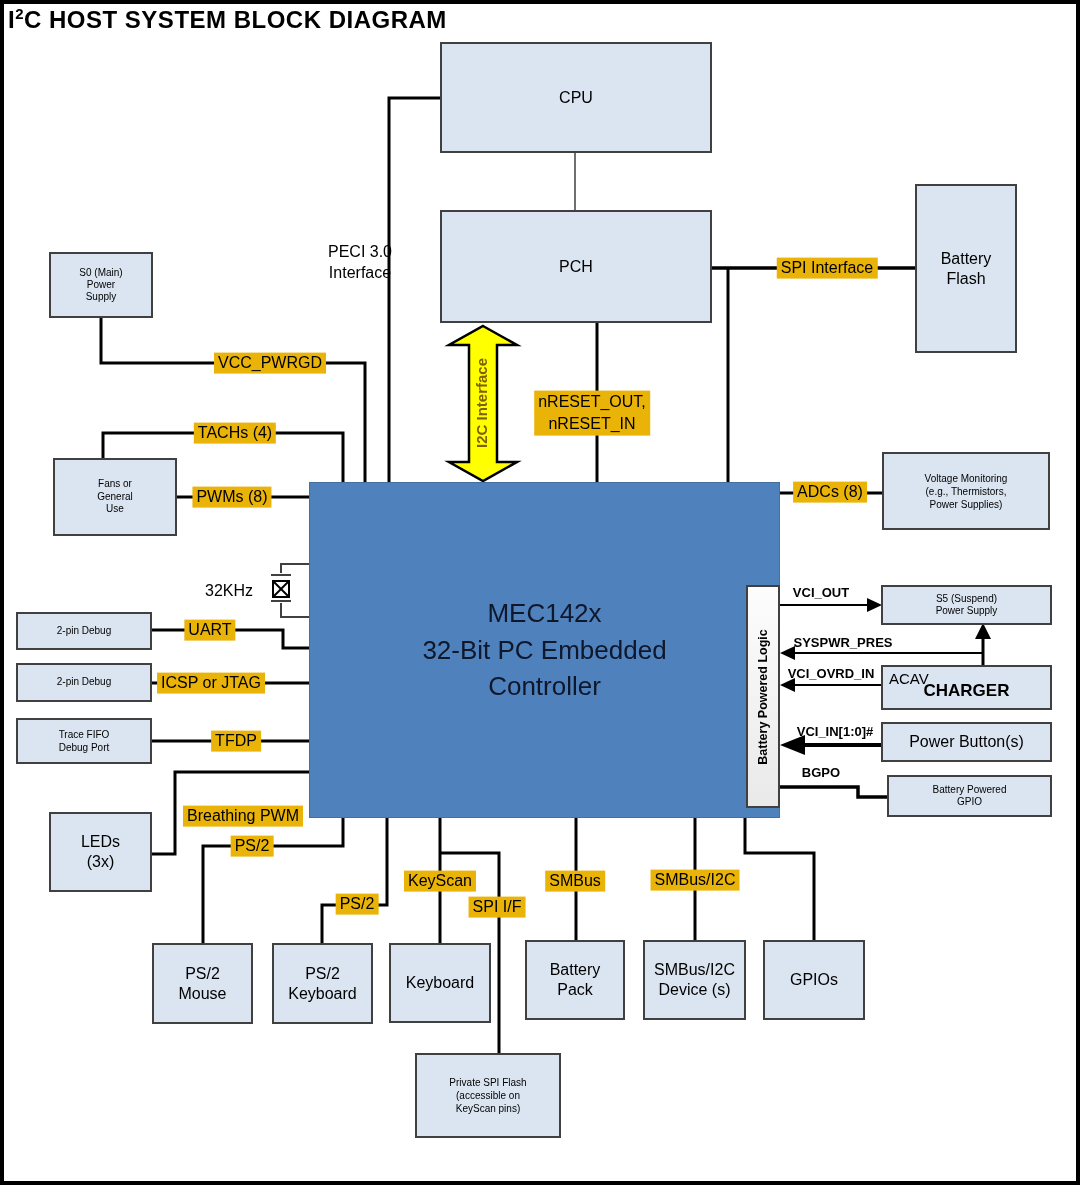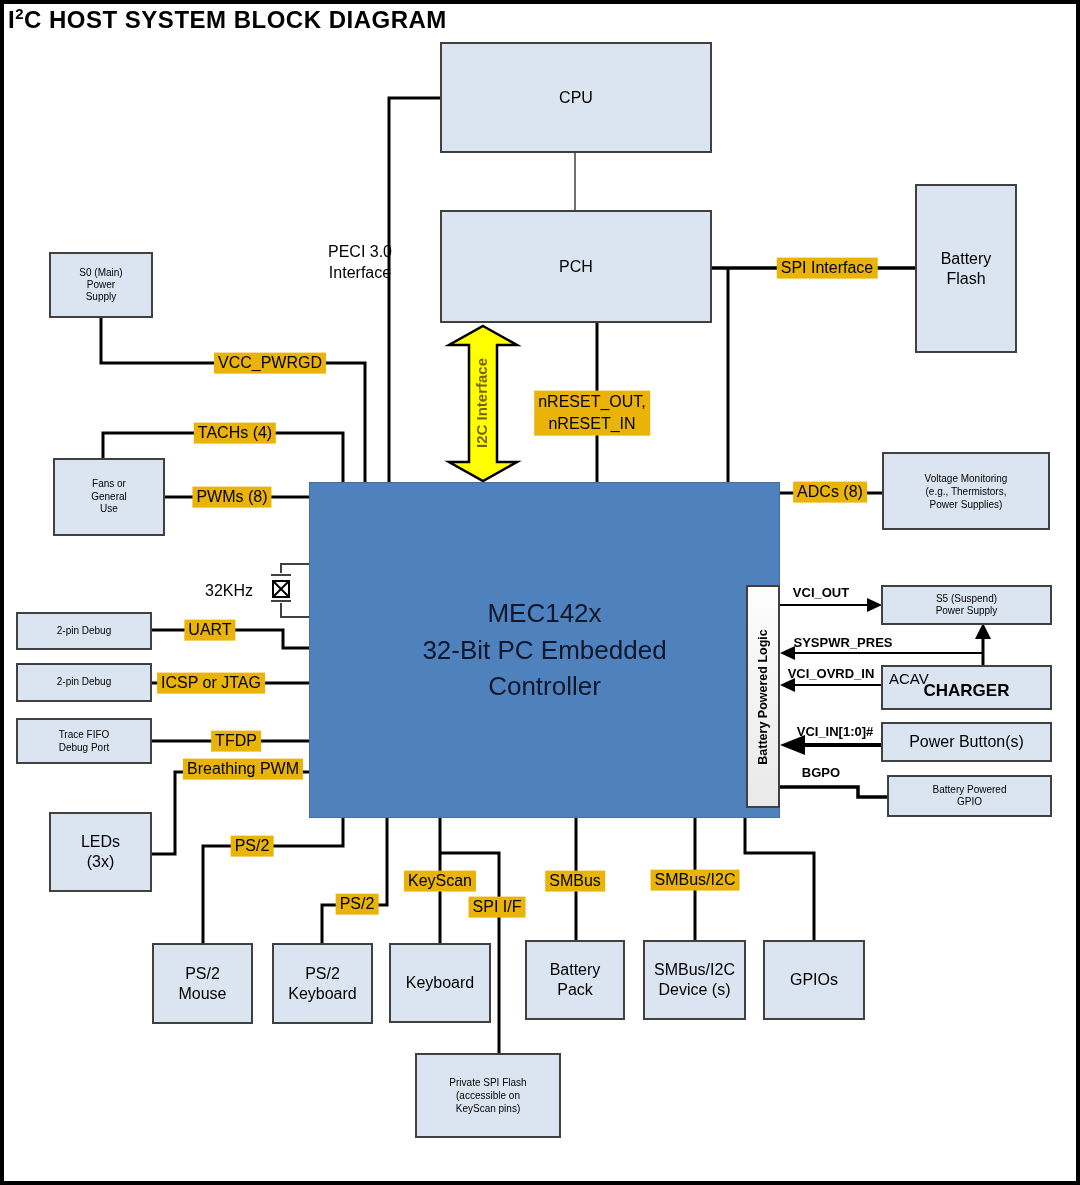--- a/index.html
+++ b/index.html
@@ -108,21 +108,21 @@
 
   <div class="title"><span>I</span><sup>2</sup><span>C HOST SYSTEM BLOCK DIAGRAM</span></div>
 
   <div class="box" style="left:440px;top:42px;width:272px;height:111px;"><span>CPU</span></div>
   <div class="box" style="left:440px;top:210px;width:272px;height:113px;"><span>PCH</span></div>
   <div class="box" style="left:915px;top:184px;width:102px;height:169px;"><span>Battery
 Flash</span></div>
   <div class="box small" style="left:49px;top:252px;width:104px;height:66px;line-height:1.2;"><span>S0 (Main)
 Power
 Supply</span></div>
-  <div class="box small" style="left:53px;top:458px;width:112px;height:78px;"><span>Fans or
+  <div class="box small" style="left:53px;top:458px;width:124px;height:78px;"><span>Fans or
 General
 Use</span></div>
   <div class="box small" style="left:16px;top:612px;width:136px;height:38px;"><span>2-pin Debug</span></div>
   <div class="box small" style="left:16px;top:663px;width:136px;height:39px;"><span>2-pin Debug</span></div>
   <div class="box small" style="left:16px;top:718px;width:136px;height:46px;line-height:1.3;"><span>Trace FIFO
 Debug Port</span></div>
   <div class="box" style="left:49px;top:812px;width:103px;height:80px;"><span>LEDs
 (3x)</span></div>
 
   <div class="box controller" style="left:309px;top:482px;width:471px;height:336px;"><span>MEC142x
@@ -164,21 +164,21 @@
   <div class="lbl" style="left:827px;top:268px;">SPI Interface</div>
   <div class="lbl" style="left:592px;top:413px;line-height:1.4;">nRESET_OUT,
 nRESET_IN</div>
   <div class="lbl" style="left:270px;top:363px;">VCC_PWRGD</div>
   <div class="lbl" style="left:235px;top:433px;">TACHs (4)</div>
   <div class="lbl" style="left:232px;top:497px;">PWMs (8)</div>
   <div class="lbl nobg" style="left:229px;top:591px;">32KHz</div>
   <div class="lbl" style="left:210px;top:630px;">UART</div>
   <div class="lbl" style="left:211px;top:683px;">ICSP or JTAG</div>
   <div class="lbl" style="left:236px;top:741px;">TFDP</div>
-  <div class="lbl" style="left:243px;top:769px;">Breathing PWM</div>
+  <div class="lbl" style="left:243px;top:816px;">Breathing PWM</div>
   <div class="lbl" style="left:252px;top:846px;">PS/2</div>
   <div class="lbl" style="left:357px;top:904px;">PS/2</div>
   <div class="lbl" style="left:440px;top:881px;">KeyScan</div>
   <div class="lbl" style="left:497px;top:907px;">SPI I/F</div>
   <div class="lbl" style="left:575px;top:881px;">SMBus</div>
   <div class="lbl" style="left:695px;top:880px;">SMBus/I2C</div>
   <div class="lbl" style="left:830px;top:492px;">ADCs (8)</div>
 
   <div class="sig" style="left:821px;top:592px;">VCI_OUT</div>
   <div class="sig" style="left:843px;top:642px;">SYSPWR_PRES</div>

